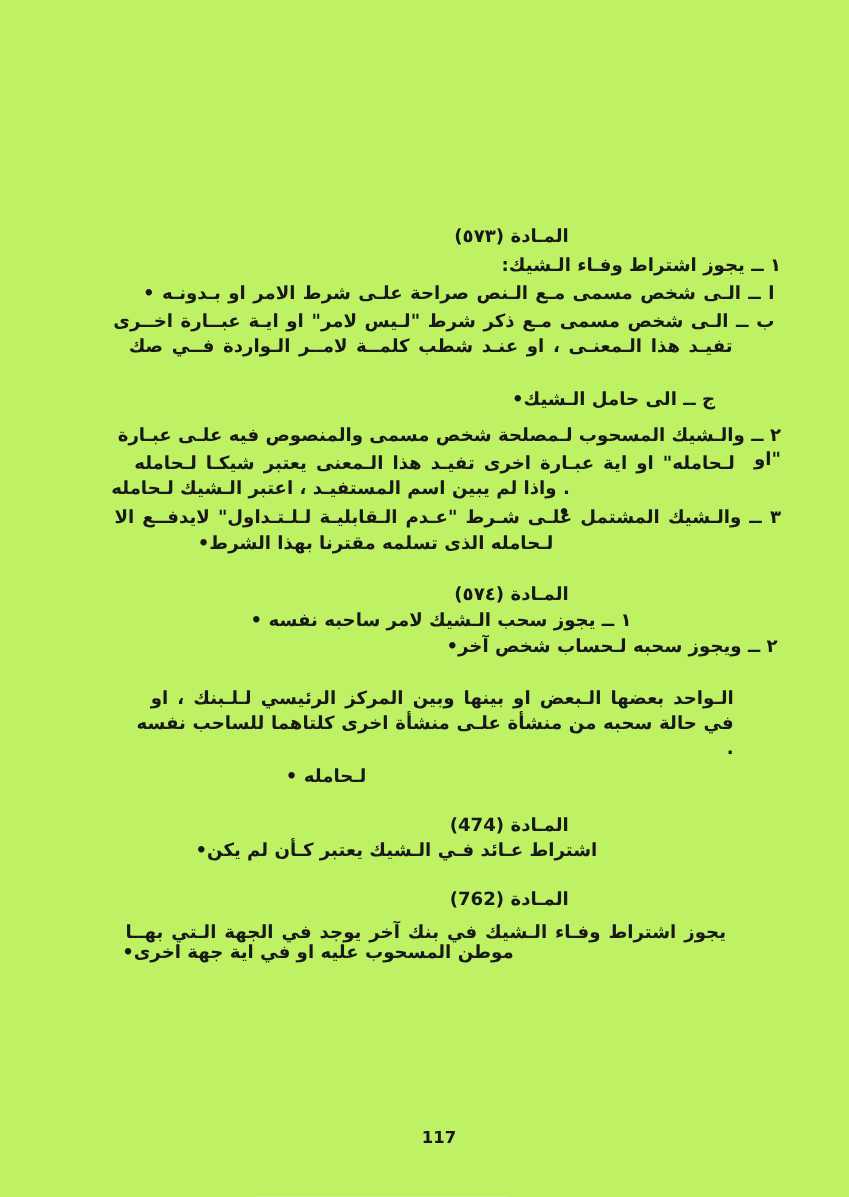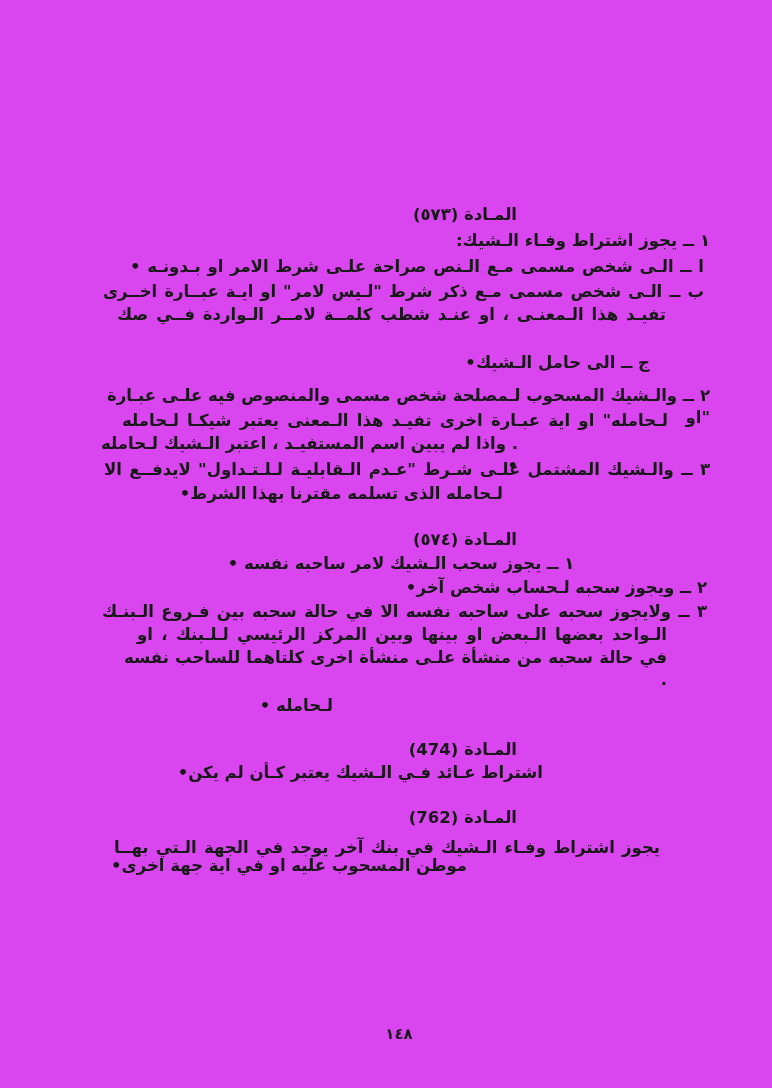--- a/index.html
+++ b/index.html
@@ -5,21 +5,21 @@
   html,body{margin:0;padding:0;}
   body{
     width:772px;height:1088px;
     background:#fcfcfa;
     overflow:hidden;
     position:relative;
     font-family:"DejaVu Sans", sans-serif;
   }
   .page{
     position:absolute;inset:0;
-    background:#d946ef;
+    background:#bef264;
   }
   .ln{
     position:absolute;
     direction:rtl;
     color:#181818;
     font:700 16.5px/22px "DejaVu Sans", sans-serif;
     letter-spacing:0;
     white-space:normal;
   }
   .just{
@@ -56,27 +56,26 @@
   <div class="ln right" style="top:352px;left:95px;width:555px;">ج ــ الى حامل الـشيك•</div>
   <div class="ln just" style="top:385px;left:107px;width:603px;">٢ ــ والـشيك المسحوب لـمصلحة شخص مسمى والمنصوص فيه علـى عبـارة "او</div>
   <div class="ln just" style="top:410px;left:122px;width:546px;">لـحامله" او اية عبـارة اخرى تفيـد هذا الـمعنى يعتبر شيكـا لـحامله</div>
   <div class="ln right" style="top:433px;left:95px;width:423px;">. واذا لم يبين اسم المستفيـد ، اعتبر الـشيك لـحامله •</div>
   <div class="ln just" style="top:459px;left:104px;width:606px;">٣ ــ والـشيك المشتمل علـى شـرط "عـدم الـقابليـة لـلـتـداول" لايدفــع الا</div>
   <div class="ln right" style="top:483px;left:95px;width:408px;">لـحامله الذى تسلمه مقترنا بهذا الشرط•</div>
 
   <div class="ln right heading" style="top:529px;left:95px;width:422px;">المـادة (٥٧٤)</div>
   <div class="ln right" style="top:553px;left:95px;width:612px;text-align:center;">١ ــ يجوز سحب الـشيك لامر ساحبه نفسه •</div>
   <div class="ln right" style="top:577px;left:95px;width:612px;">٢ ــ ويجوز سحبه لـحساب شخص آخر•</div>
-  <div class="ln just" style="top:601px;left:102px;width:605px;">٣ ــ ولايجوز سحبه على ساحبه نفسه الا في حالة سحبه بين فـروع الـبنـك</div>
   <div class="ln just" style="top:624px;left:137px;width:530px;">الـواحد بعضها الـبعض او بينها وبين المركز الرئيسي لـلـبنك ، او</div>
   <div class="ln just" style="top:647px;left:124px;width:543px;">في حالة سحبه من منشأة علـى منشأة اخرى كلتاهما للساحب نفسه .</div>
   <div class="ln right" style="top:695px;left:95px;width:238px;">لـحامله •</div>
 
   <div class="ln right heading" style="top:739px;left:95px;width:422px;">المـادة (474)</div>
   <div class="ln right" style="top:762px;left:95px;width:448px;">اشتراط عـائد فـي الـشيك يعتبر كـأن لم يكن•</div>
 
   <div class="ln right heading" style="top:807px;left:95px;width:422px;">المـادة (762)</div>
   <div class="ln just" style="top:837px;left:114px;width:546px;">يجوز اشتراط وفـاء الـشيك في بنك آخر يوجد في الجهة الـتي بهــا</div>
   <div class="ln right" style="top:855px;left:95px;width:372px;">موطن المسحوب عليه او في اية جهة اخرى•</div>
 
-  <div class="pagenum">١٤٨</div>
+  <div class="pagenum">117</div>
 
 </div>
 
 </body></html>

